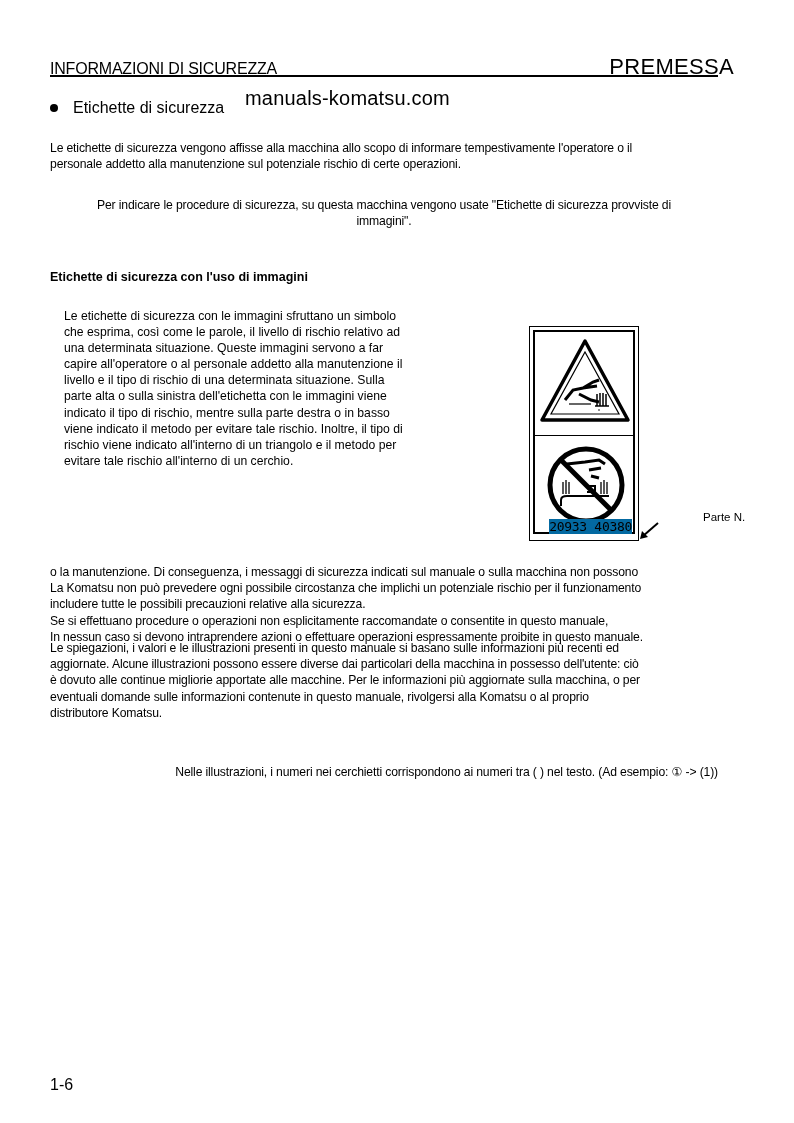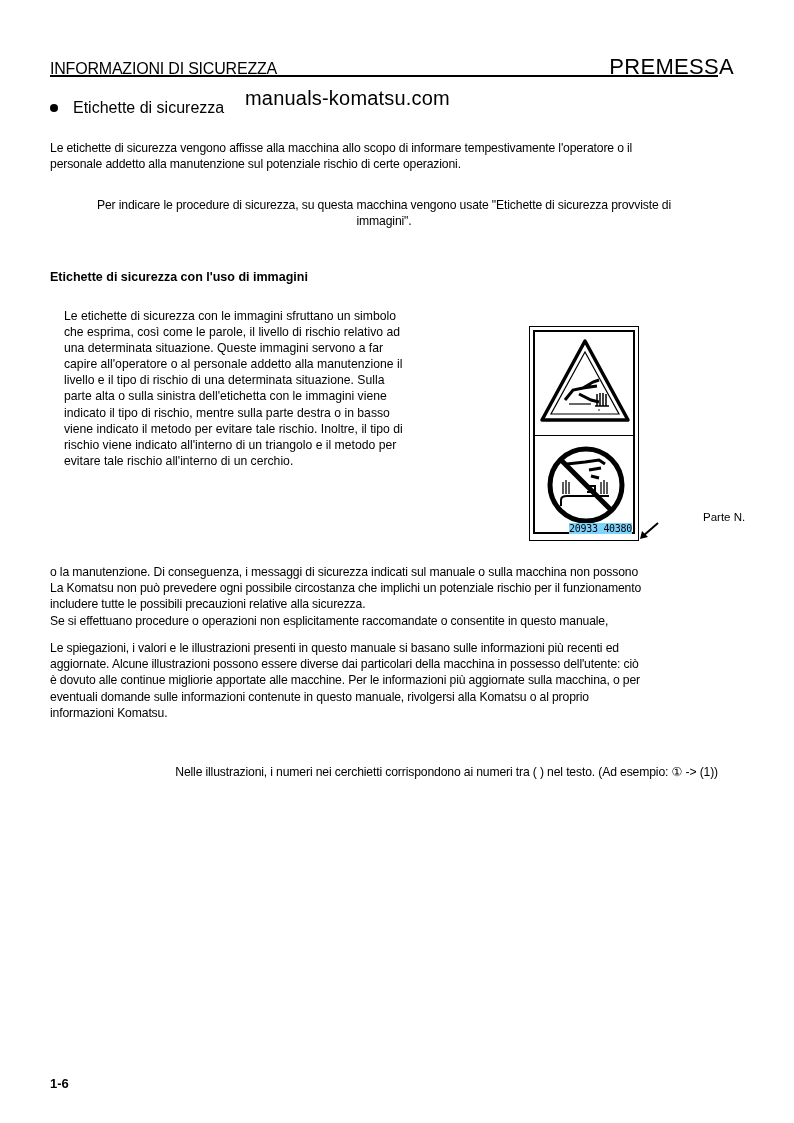--- a/index.html
+++ b/index.html
@@ -13,24 +13,24 @@
     .hdr-rule { left: 50px; top: 75px; width: 668px; height: 2px; background: #000; }
     .bullet-row { left: 50px; top: 99px; font-size: 16px; display: flex; align-items: center; }
     .bullet-dot { width: 8px; height: 8px; background: #000; border-radius: 50%; margin-right: 15px; }
     .watermark { left: 245px; top: 87px; font-size: 20px; letter-spacing: 0.2px; }
     .para { left: 50px; width: 668px; font-size: 12.2px; line-height: 16.2px; letter-spacing: -0.15px; margin: 0; }
     .sect-title { left: 50px; top: 270px; font-size: 12.5px; font-weight: bold; }
     .left-col { left: 52px; top: 296px; width: 370px; font-size: 12.2px; line-height: 16.1px; text-align: justify; margin: 12px; }
     .figure { left: 529px; top: 326px; width: 110px; height: 215px; border: 1.5px solid #000; box-sizing: border-box; background: #fff; }
     .figure-inner { position: absolute; left: 3px; top: 3px; right: 3px; bottom: 6px; border: 2px solid #000; box-sizing: border-box; }
     .figure-div { position: absolute; left: 0; right: 0; top: 103px; height: 1px; background: #000; }
-    .fig-partno { position: absolute; right: 1px; bottom: -2px; font-size: 10px; font-family: "DejaVu Sans Mono", monospace; letter-spacing: -0.3px; background: #7dd3fc; }
+    .fig-partno { position: absolute; right: 1px; bottom: -2px; font-size: 13px; font-family: "DejaVu Sans Mono", monospace; letter-spacing: -0.3px; background: #0369a1; }
     .parte-label { left: 655px; top: 511px; font-size: 11.5px; padding-left: 48px; }
     .arrow { left: 638px; top: 520px; }
-    .page-num { left: 50px; top: 1076px; font-size: 13px; font-weight: bold; }
+    .page-num { left: 50px; top: 1076px; font-size: 16px; font-weight: normal; }
     .line { display: block; }
   </style>
 </head>
 <body>
 
 <div class="abs hdr-left">INFORMAZIONI DI SICUREZZA</div>
 <div class="abs hdr-right">PREMESSA</div>
 <div class="abs hdr-rule"></div>
 
 <div class="abs bullet-row">
@@ -94,25 +94,26 @@
 <svg class="abs arrow" width="22" height="22" viewBox="0 0 22 22">
   <line x1="20" y1="3" x2="5" y2="16" stroke="#000" stroke-width="2"></line>
   <polygon points="2,19 4,11 10,17" fill="#000"></polygon>
 </svg>
 
 <p class="abs para" style="top:564px;">
   <span class="line">o la manutenzione.  Di conseguenza, i messaggi di sicurezza indicati sul manuale o sulla macchina non possono</span>
   <span class="line">La Komatsu non può prevedere ogni possibile circostanza che implichi un potenziale rischio per il funzionamento</span>
   <span class="line">includere tutte le possibili precauzioni relative alla sicurezza.</span>
   <span class="line">Se si effettuano procedure o operazioni non esplicitamente raccomandate o consentite in questo manuale,</span>
+  <span class="line">In nessun caso si devono intraprendere azioni o effettuare operazioni espressamente proibite in questo manuale.</span>
 </p>
 
 <p class="abs para" style="top:640px;">
   <span class="line">Le spiegazioni, i valori e le illustrazioni presenti in questo manuale si basano sulle informazioni più recenti ed</span>
   <span class="line">aggiornate.  Alcune illustrazioni possono essere diverse dai particolari della macchina in possesso dell'utente: ciò</span>
   <span class="line">è dovuto alle continue migliorie apportate alle macchine.  Per le informazioni più aggiornate sulla macchina, o per</span>
   <span class="line">eventuali domande sulle informazioni contenute in questo manuale, rivolgersi alla Komatsu o al proprio</span>
-  <span class="line">informazioni Komatsu.</span>
+  <span class="line">distributore Komatsu.</span>
 </p>
 
 <p class="abs para" style="top:764px;text-align:right;">Nelle illustrazioni, i numeri nei cerchietti corrispondono ai numeri tra ( ) nel testo.  (Ad esempio: ① -&gt; (1))</p>
 
 <div class="abs page-num">1-6</div>
 
 </body></html>

